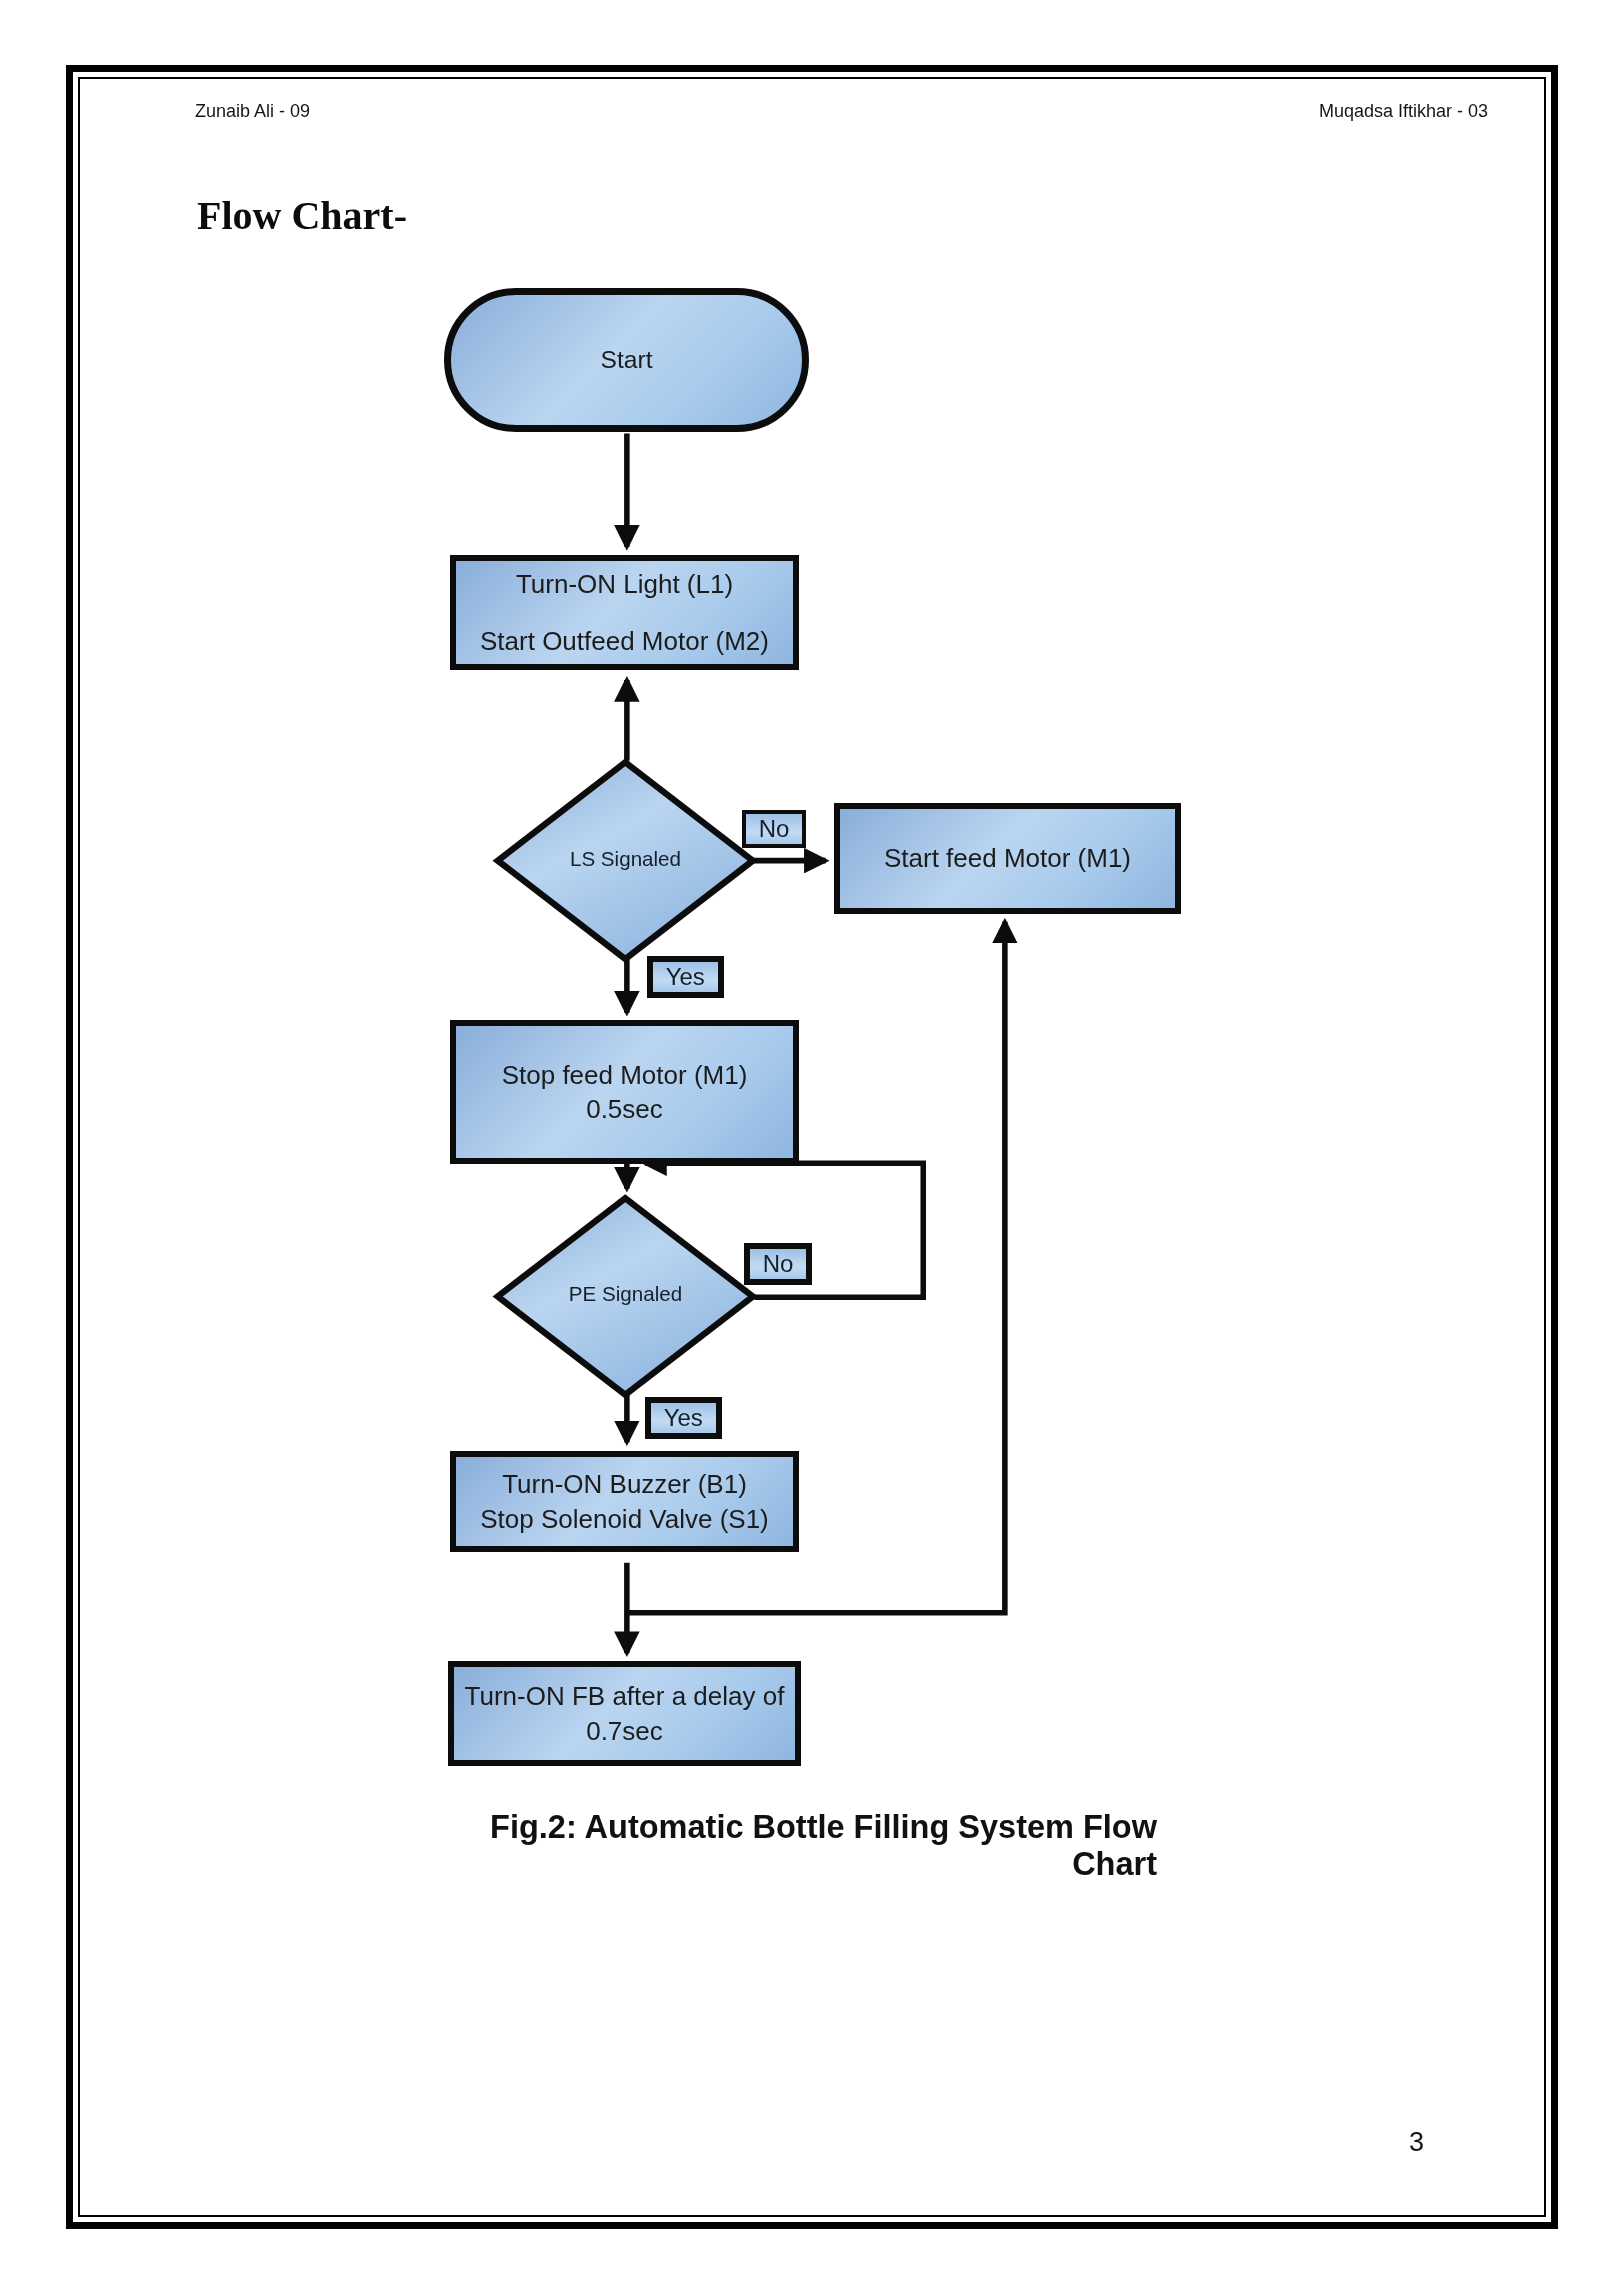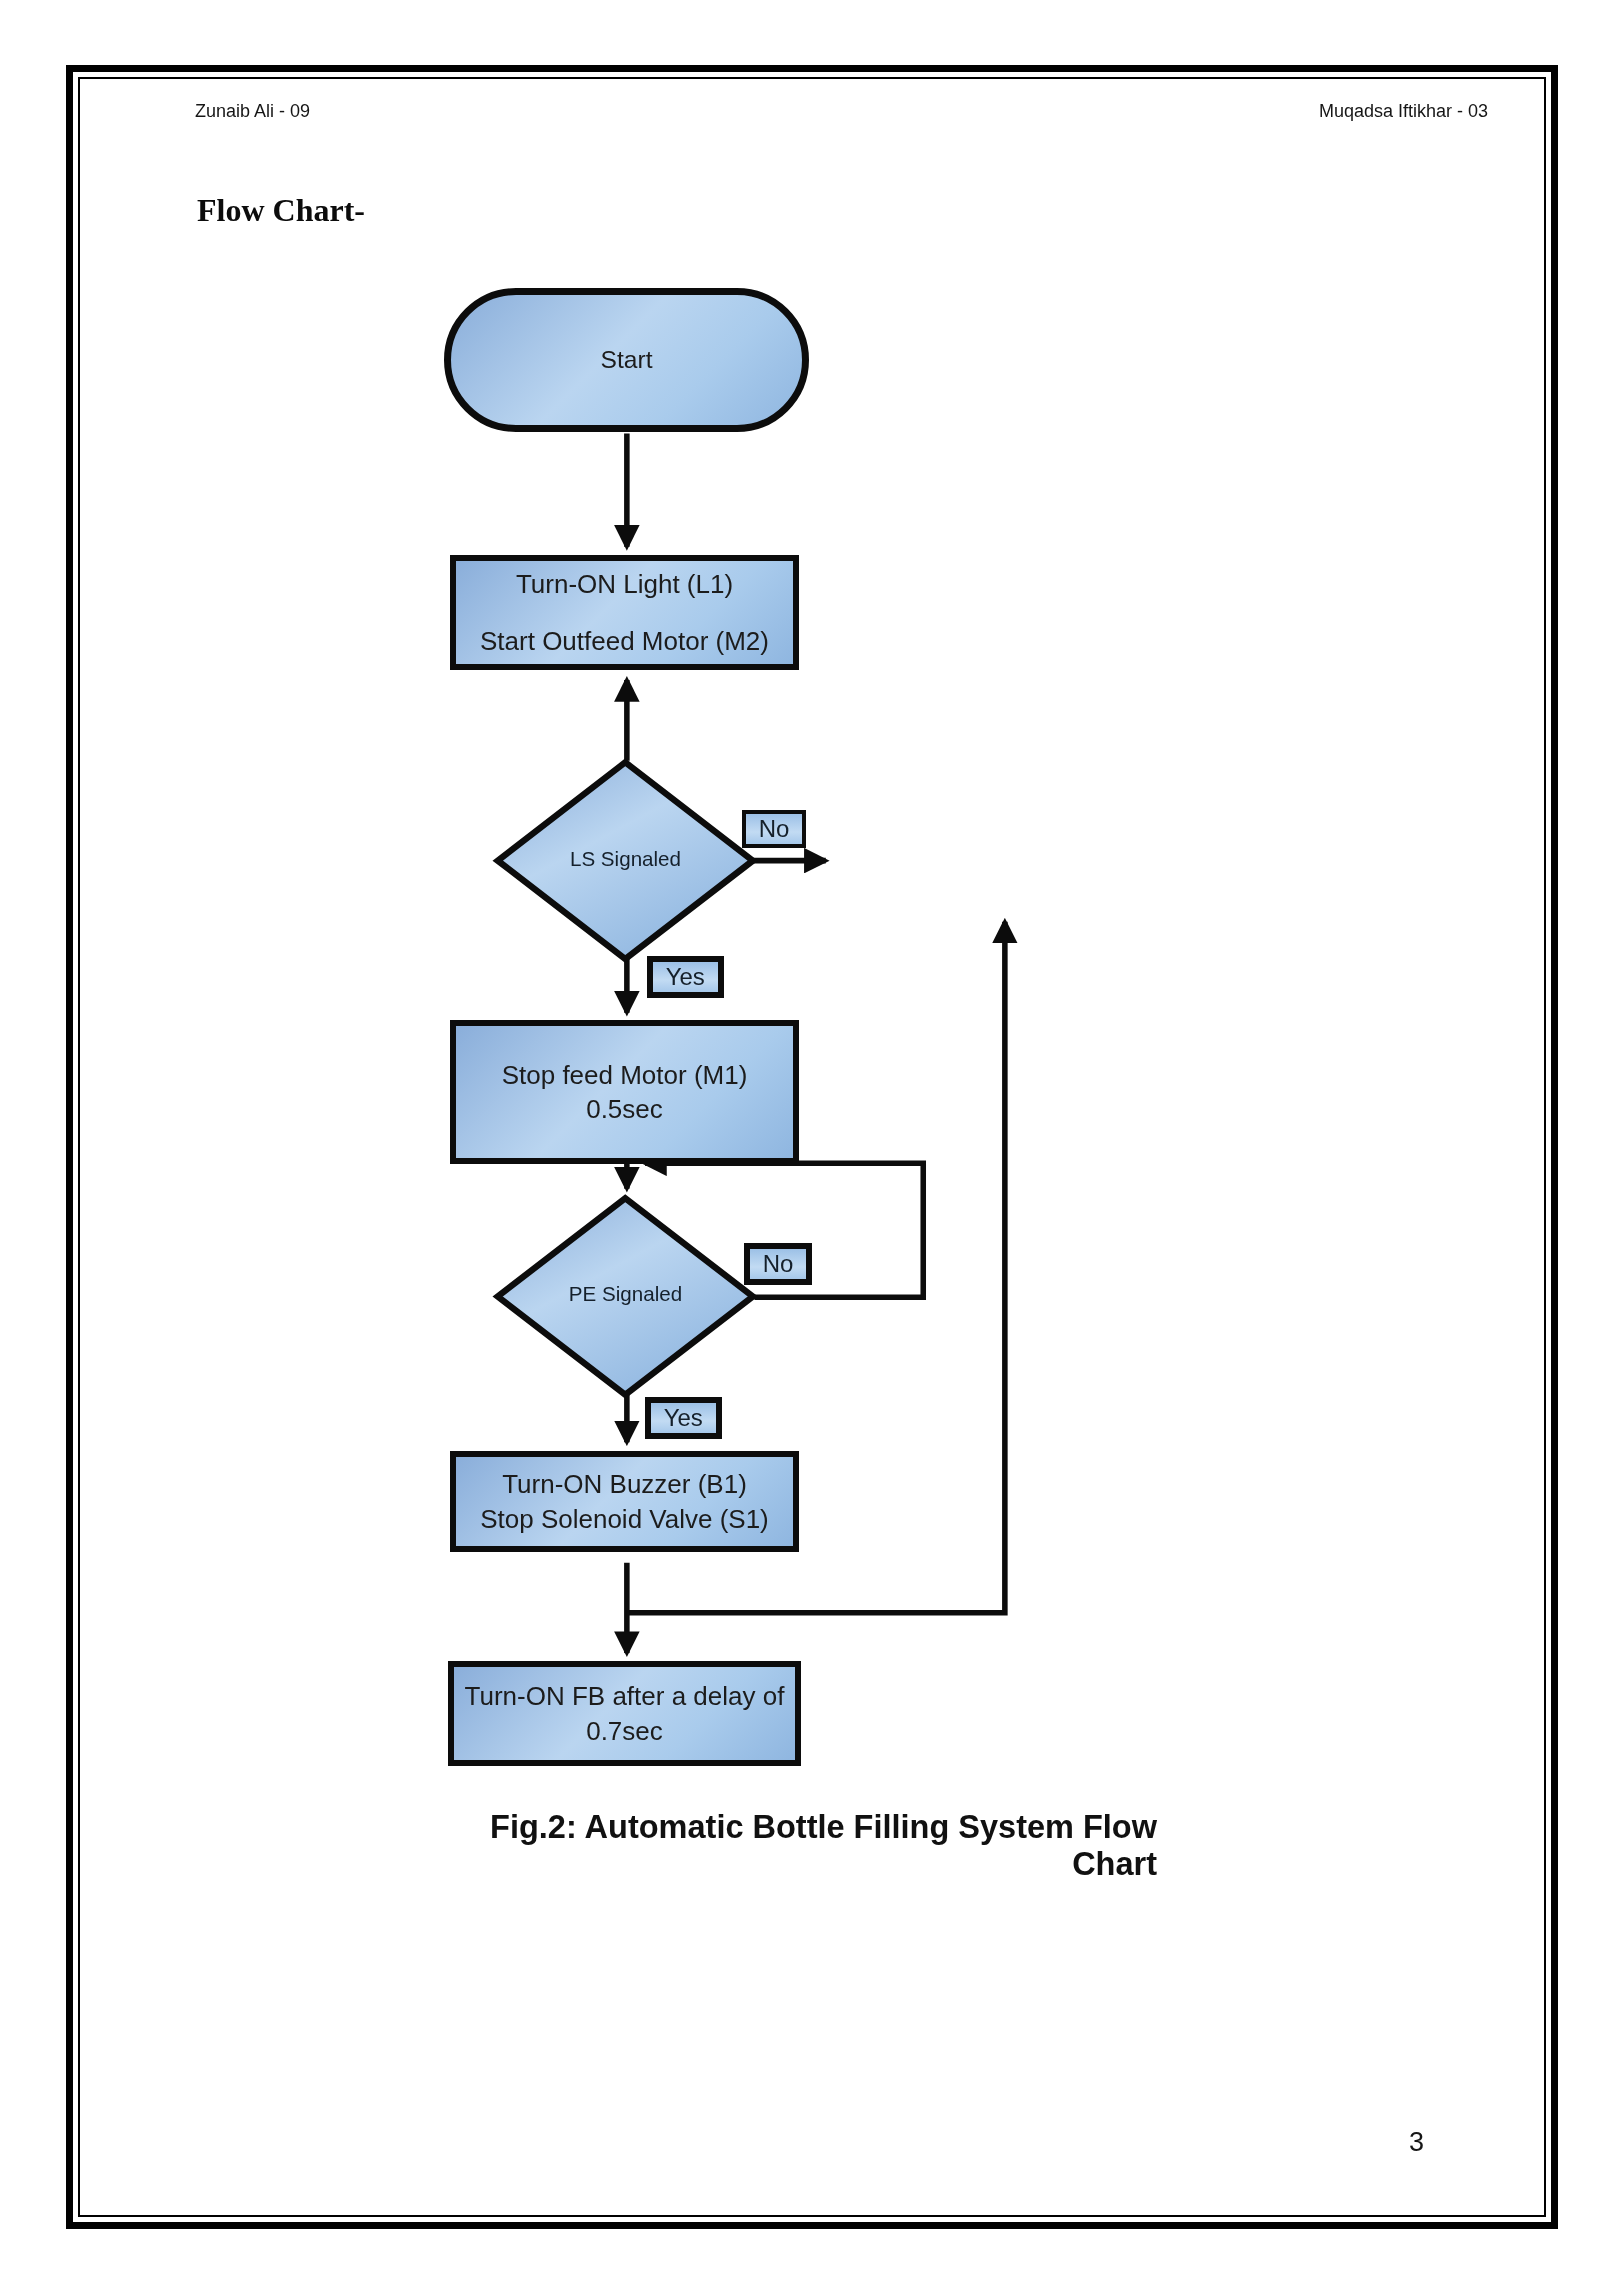--- a/index.html
+++ b/index.html
@@ -6,21 +6,21 @@
   .page{position:relative;width:1623px;height:2295px;background:#ffffff;
         font-family:"Liberation Sans", sans-serif;color:#1a1a1a;overflow:hidden;}
   .border-outer{position:absolute;left:66px;top:65px;width:1492px;height:2164px;
         border:7.1px solid #000;box-sizing:border-box;}
   .border-inner{position:absolute;left:78px;top:77px;width:1468px;height:2140px;
         border:2.4px solid #000;box-sizing:border-box;}
   .hdr{position:absolute;top:101px;font-size:18px;color:#161616;}
   .hdr-left{left:195px;}
   .hdr-right{right:135px;}
   .section-title{position:absolute;left:197px;top:192px;font-family:"Liberation Serif",serif;
-        font-weight:bold;font-size:32px;color:#0c0c0c;}
+        font-weight:bold;font-size:40px;color:#0c0c0c;}
   .caption{position:absolute;left:444px;width:713px;top:1809px;text-align:right;
         font-weight:bold;font-size:32.5px;color:#111;}
   .pagenum{position:absolute;left:1409px;top:2127px;font-size:27px;color:#161616;}
 
   svg.flow{position:absolute;left:0;top:0;z-index:1;}
 
   .node{position:absolute;z-index:2;box-sizing:border-box;border:6.3px solid #0c0c0c;
         background:linear-gradient(135deg,#8aaeda 0%,#bad5f0 45%,#a9cbec 70%,#8fb6e0 100%);
         display:flex;flex-direction:column;align-items:center;justify-content:center;
         text-align:center;font-size:26px;color:#1c1c1c;line-height:1.32;}
@@ -77,20 +77,23 @@
     <div>Start</div>
   </div>
 
   <div class="node spread" style="left:450px;top:555px;width:349px;height:115px;">
     <div>Turn-ON Light (L1)</div>
     <div>Start Outfeed Motor (M2)</div>
   </div>
 
   <div class="dlabel" style="left:498px;top:847px;">LS Signaled</div>
 
+  <div class="node" style="left:834px;top:803px;width:347px;height:111px;">
+    <div>Start feed Motor (M1)</div>
+  </div>
 
   <div class="node" style="left:450px;top:1020px;width:349px;height:144px;">
     <div>Stop feed Motor (M1)</div>
     <div>0.5sec</div>
   </div>
 
   <div class="dlabel" style="left:498px;top:1282px;">PE Signaled</div>
 
   <div class="node" style="left:450px;top:1451px;width:349px;height:101px;">
     <div>Turn-ON Buzzer (B1)</div>

